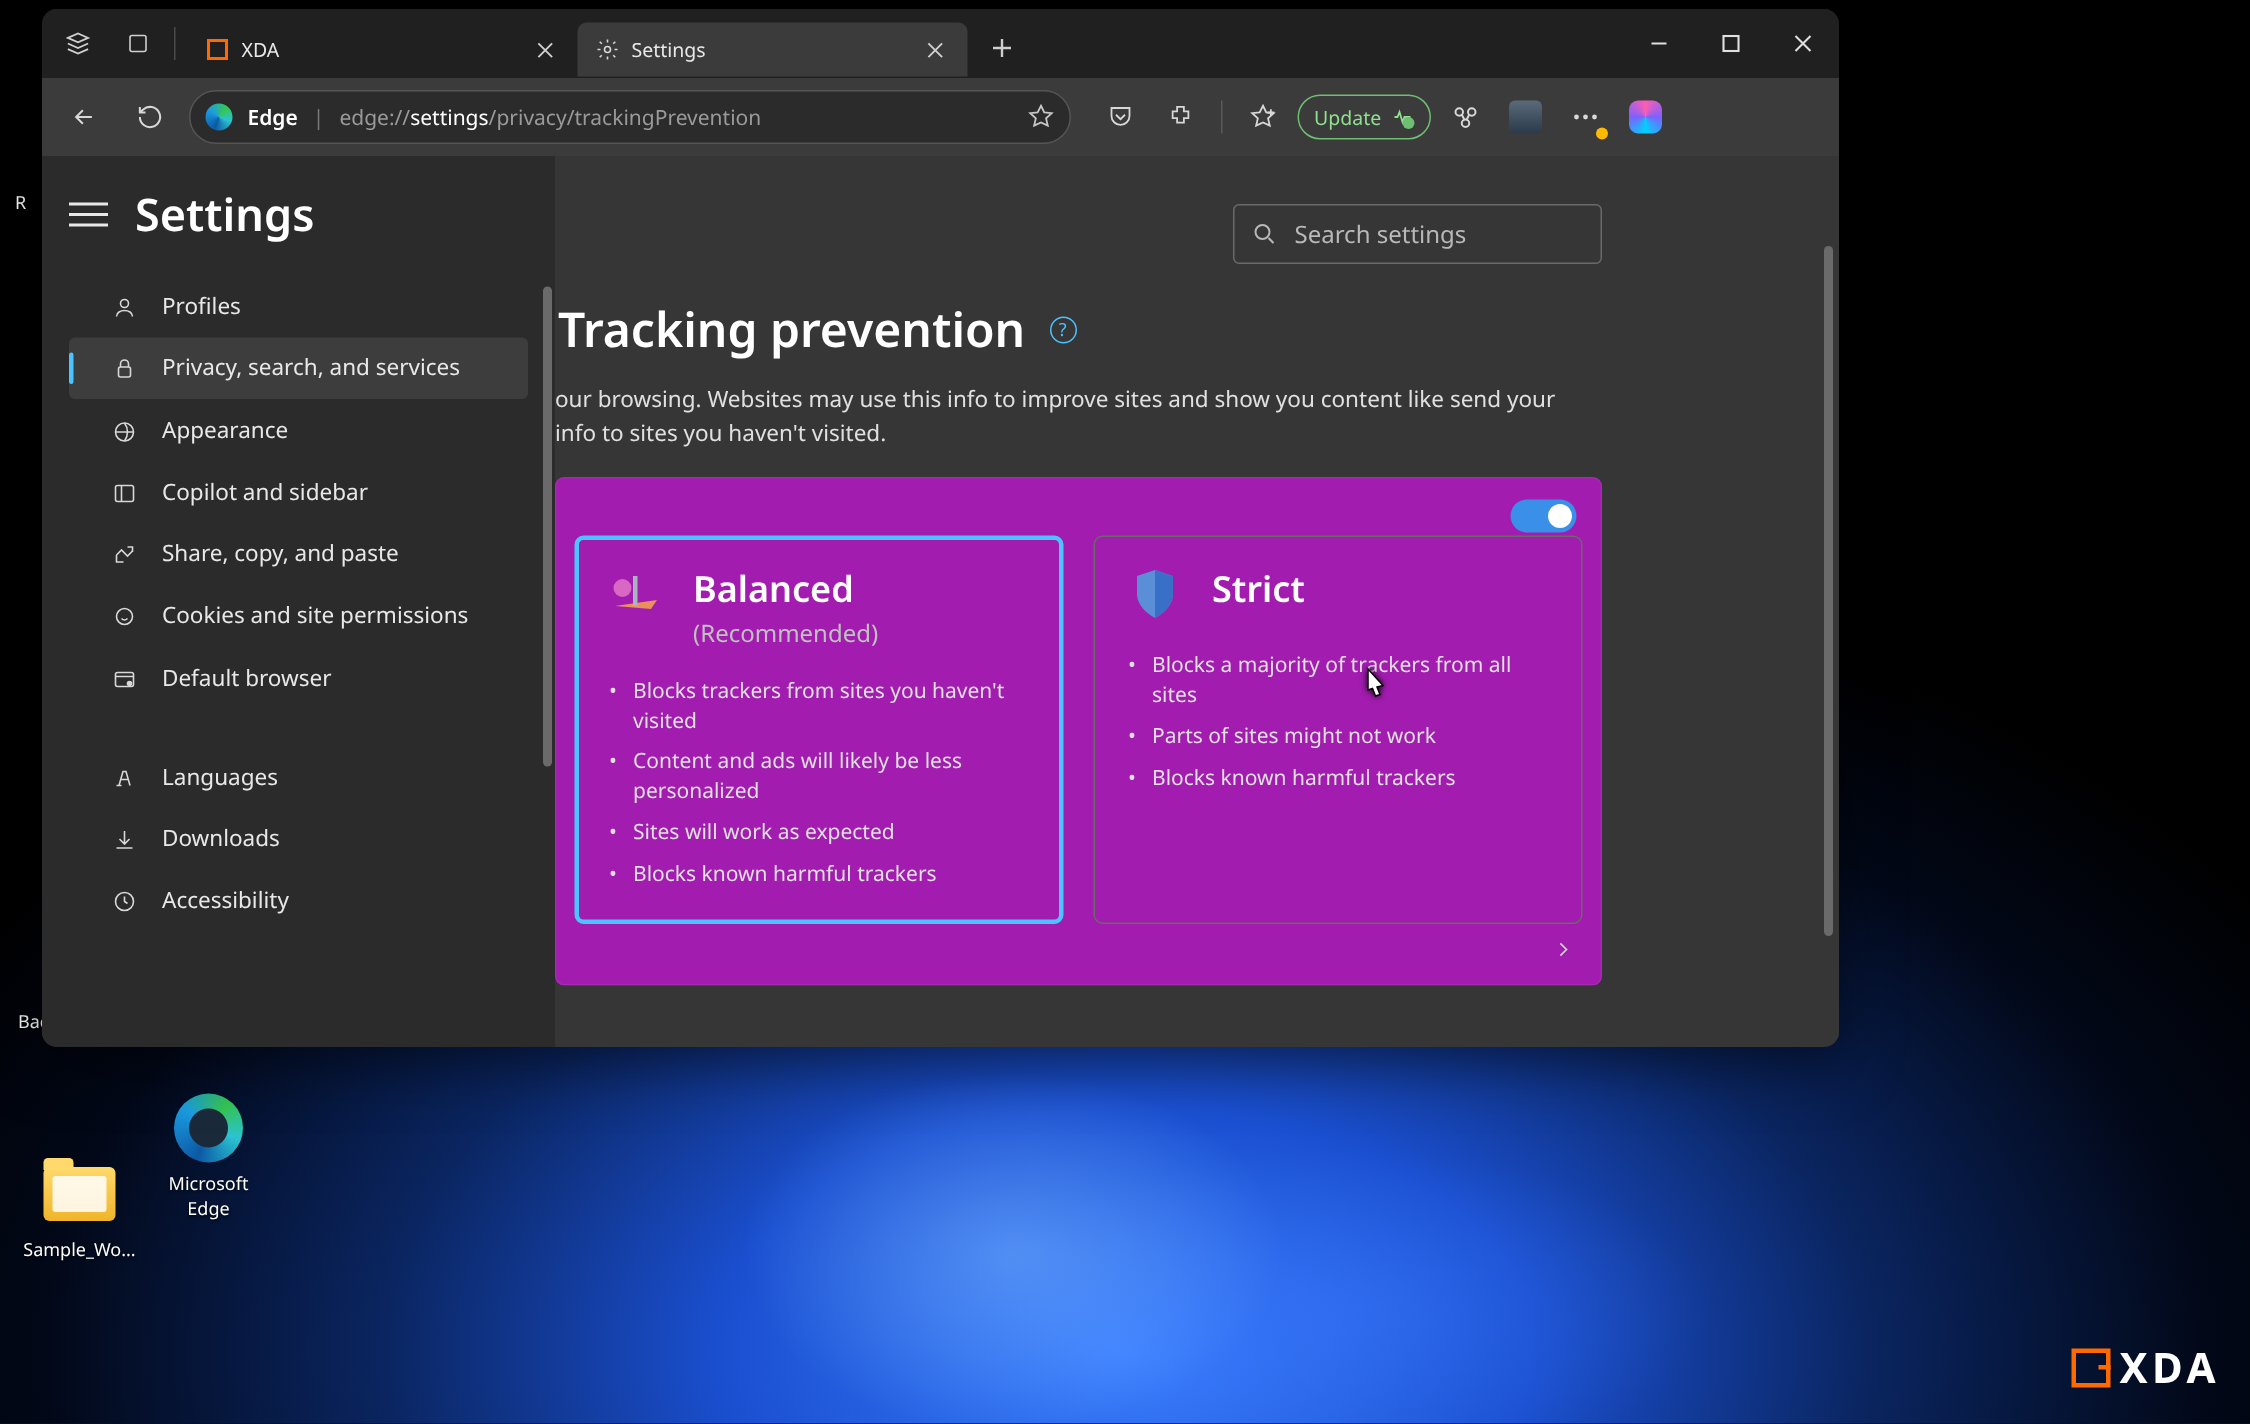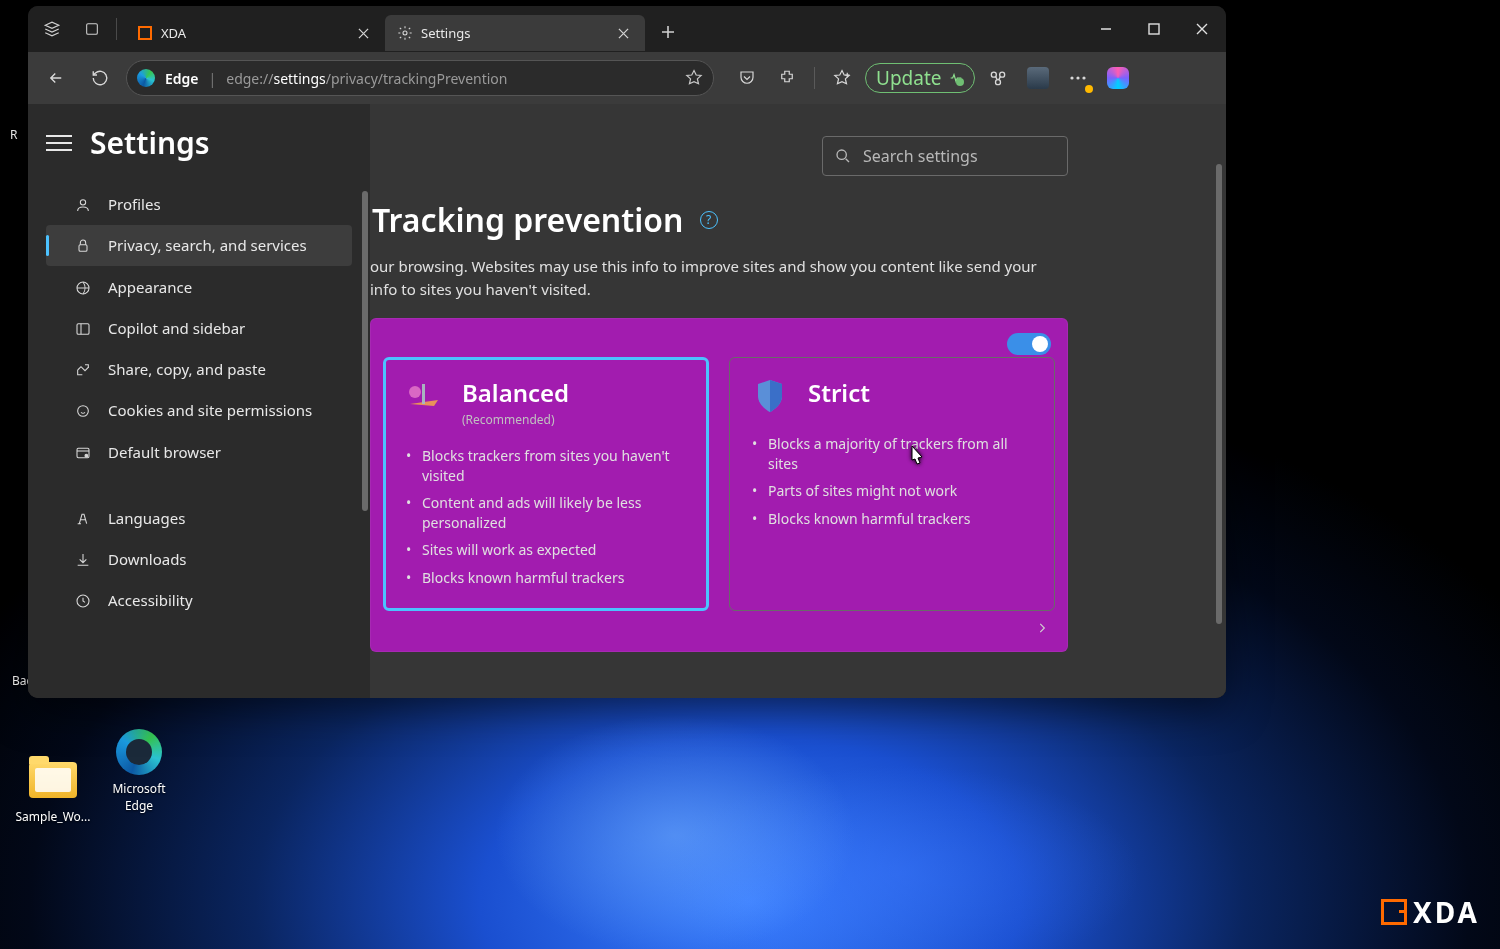--- a/index.html
+++ b/index.html
@@ -32,21 +32,21 @@
 .nav-btn{width:36px;height:36px;display:flex;align-items:center;justify-content:center;color:#d8d8d8;border-radius:4px;cursor:pointer;}
 .omnibox{flex:0 0 588px;height:36px;background:#2b2b2b;border:1px solid #555;border-radius:18px;display:flex;align-items:center;padding:0 10px;color:#c8c8c8;font-size:14px;gap:10px;}
 .omnibox .edge-mini{width:18px;height:18px;border-radius:50%;background:conic-gradient(from 200deg,#0c59a4,#1b9de2 30%,#36c752 55%,#2bc3d2 75%,#0c59a4);}
 .omnibox .brand{color:#fff;font-weight:600;}
 .omnibox .sep{color:#777;}
 .omnibox .url-dim{color:#9a9a9a;}
 .omnibox .star{margin-left:auto;}
 .tool-icons{display:flex;align-items:center;gap:6px;margin-left:8px;}
 .tool-ic{width:34px;height:34px;display:flex;align-items:center;justify-content:center;color:#d8d8d8;border-radius:4px;cursor:pointer;position:relative;}
 .vsep{width:1px;height:22px;background:#5a5a5a;margin:0 4px;}
-.update-pill{height:30px;border:1.5px solid #6fbf73;border-radius:15px;padding:0 10px;display:flex;align-items:center;gap:6px;color:#8fe08f;font-size:19px;cursor:pointer;}
+.update-pill{height:30px;border:1.5px solid #6fbf73;border-radius:15px;padding:0 10px;display:flex;align-items:center;gap:6px;color:#8fe08f;font-size:13px;cursor:pointer;}
 .update-pill .hb{width:16px;height:16px;position:relative;}
 .dot-badge{position:absolute;bottom:0;right:0;width:8px;height:8px;border-radius:50%;background:#6fbf73;}
 .copilot-ic{width:22px;height:22px;border-radius:6px;background:conic-gradient(#ff5db1,#7b61ff,#00d1ff,#7b61ff,#ff5db1);}
 .yellow-dot{position:absolute;bottom:2px;right:2px;width:8px;height:8px;border-radius:50%;background:#ffb900;}
 
 .content{flex:1;display:flex;background:#2b2b2b;overflow:hidden;}
 .sidebar{width:342px;background:#2b2b2b;padding:18px 0 0 0;position:relative;}
 .sb-head{display:flex;align-items:center;gap:18px;padding:0 18px 20px 18px;}
 .hamburger{width:26px;height:26px;display:flex;flex-direction:column;justify-content:center;gap:5px;cursor:pointer;}
 .hamburger span{height:2px;background:#e8e8e8;}
@@ -70,40 +70,40 @@
 .desc{color:#e0e0e0;font-size:15px;line-height:1.5;padding-right:150px;padding-bottom:18px;}
 .panel{margin-right:130px;border:1px solid rgba(255,255,255,.06);border-radius:6px;padding:16px 12px 16px 12px;position:relative;background:#a21caf;}
 .toggle{position:absolute;right:16px;top:14px;width:44px;height:22px;background:#3a8fe8;border-radius:11px;cursor:pointer;}
 .toggle::after{content:"";position:absolute;right:3px;top:3px;width:16px;height:16px;background:#fff;border-radius:50%;}
 .cards{display:flex;gap:20px;margin-top:22px;}
 .card{flex:1;border:1.5px solid #6a6a6a;border-radius:6px;padding:18px 20px;cursor:pointer;}
 .card.selected{border:3px solid #4cc2ff;padding:16px 18px;}
 .card-head{display:flex;gap:18px;align-items:flex-start;margin-bottom:14px;}
 .card-ico{width:40px;height:40px;flex:0 0 40px;}
 .card-title{color:#fff;font-size:24px;font-weight:600;}
-.card-sub{color:#c0c0c0;font-size:12px;margin-top:2px;}
+.card-sub{color:#c0c0c0;font-size:16px;margin-top:2px;text-align:center;}
 .card ul{list-style:none;}
 .card li{color:#e0e0e0;font-size:14px;line-height:1.4;padding:4px 0 4px 18px;position:relative;}
 .card li::before{content:"•";position:absolute;left:2px;color:#e0e0e0;}
 .chev-right{display:flex;justify-content:flex-end;padding:10px 6px 0;color:#d0d0d0;}
 .main-scroll{position:absolute;right:4px;top:60px;width:6px;height:460px;background:#6a6a6a;border-radius:3px;}
 
 .cursor{position:absolute;left:905px;top:444px;color:#fff;font-size:18px;pointer-events:none;filter:drop-shadow(0 0 2px #000);}
 .watermark{position:absolute;right:20px;bottom:18px;display:flex;align-items:center;gap:6px;color:#fff;font-size:28px;font-weight:700;letter-spacing:3px;}
 .watermark .sq{width:26px;height:26px;border:3px solid #ff6a00;position:relative;}
 .watermark .sq::after{content:"";position:absolute;right:-3px;top:40%;width:8px;height:3px;background:#ff6a00;}
 
 svg{display:block;}
 </style>
 </head>
 <body>
 
 <div class="wallpaper"></div>
 
-<div class="desktop-icon" style="left:14px;top:756px">
+<div class="desktop-icon" style="left:14px;top:772px">
   <div class="ic">
       <div class="folder-ic"></div>
     </div>
   <div>Sample_Wo...</div>
 </div>
 <div class="desktop-icon" style="left:100px;top:728px">
   <div class="ic">
       <div class="edge-ic"></div>
     </div>
   <div>Microsoft Edge</div>

